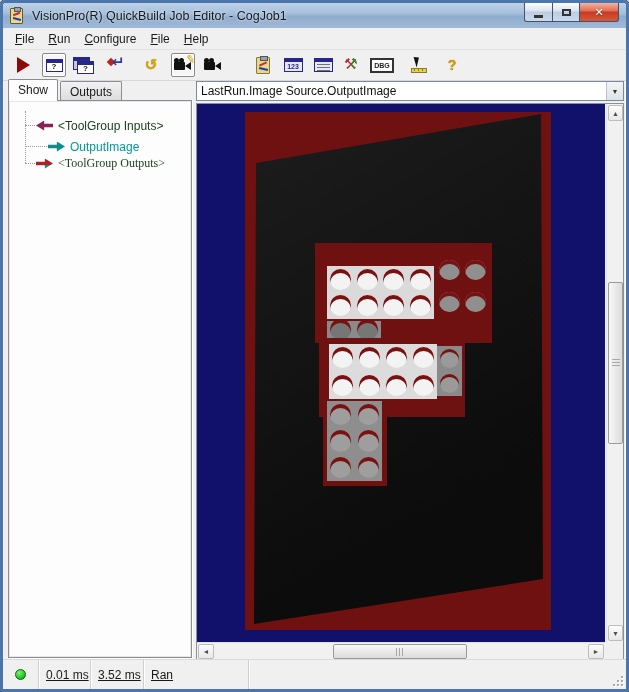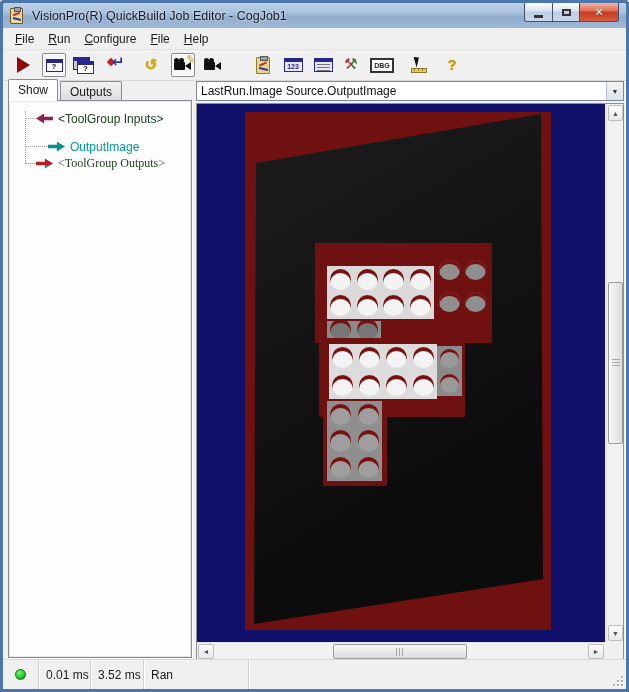--- a/index.html
+++ b/index.html
@@ -130,21 +130,21 @@
   .vthumb{position:absolute;left:1px;top:178px;width:15px;height:162px;border:1px solid #9A9A9A;border-radius:2px;
           background:linear-gradient(90deg,#F8F8F8,#DCDCDC);}
   .vthumb .grip{position:absolute;left:3px;top:50%;margin-top:-4px;width:8px;height:8px;
           background:repeating-linear-gradient(#A8A8A8 0 1px,transparent 1px 3px);}
   .hthumb{position:absolute;top:1px;left:136px;width:134px;height:15px;border:1px solid #9A9A9A;border-radius:2px;
           background:linear-gradient(#F8F8F8,#DCDCDC);}
   .hthumb .grip{position:absolute;top:3px;left:50%;margin-left:-4px;width:8px;height:8px;
           background:repeating-linear-gradient(90deg,#A8A8A8 0 1px,transparent 1px 3px);}
   
   .statusbar{position:absolute;left:0;right:0;bottom:0;height:30px;background:#F0F0F0;border-top:1px solid #DADADA;
-             display:flex;align-items:center;font-size:12px;color:#1A1A1A;}
+             display:flex;align-items:center;font-size:12px;color:#1A1A1A;text-decoration:underline;}
   .sb-panel{height:100%;display:flex;align-items:center;padding-left:7px;border-right:1px solid #CFCFCF;
             box-shadow:1px 0 0 #FFF;}
   .sb-led-panel{width:36px;justify-content:center;padding-left:0;}
   .sb-led{width:11px;height:11px;border-radius:50%;background:radial-gradient(circle at 35% 30%,#7CF07C,var(--led_green,#22CC22) 60%,#0E8A0E);border:1px solid #0A6A0A;}
   .sb-fill{flex:1;border-right:none;box-shadow:none;position:relative;}
   .grip{position:absolute;right:3px;bottom:3px;width:12px;height:12px;}
   .grip i{position:absolute;width:2px;height:2px;background:#ABABAB;box-shadow:1px 1px 0 #FFF;}
   .grip .d1{right:0;bottom:0;} .grip .d2{right:4px;bottom:0;} .grip .d3{right:0;bottom:4px;}
   .grip .d4{right:8px;bottom:0;} .grip .d5{right:0;bottom:8px;} .grip .d6{right:4px;bottom:4px;}
 </style>
@@ -260,21 +260,21 @@
   </div>
 
   <div class="tabs">
     <div class="tab active">Show</div>
     <div class="tab">Outputs</div>
   </div>
 
   <div class="tree-panel">
     <div class="tree">
       <div class="tree-vline"></div>
-      <div class="tree-row" style="top:9px;left:16px;">
+      <div class="tree-row" style="top:16px;left:16px;">
         <span class="hstub"></span>
         <span class="tree-arrow arr-in"></span>
         <span style="color: rgb(28, 66, 28);">&lt;ToolGroup Inputs&gt;</span>
       </div>
       <div class="tree-row" style="top:37px;left:16px;">
         <span class="hstub" style="width:22px"></span>
         <span class="tree-arrow arr-out-teal"></span>
         <span style="color: rgb(0, 153, 153);">OutputImage</span>
       </div>
       <div class="tree-row" style="top:54px;left:16px;">

